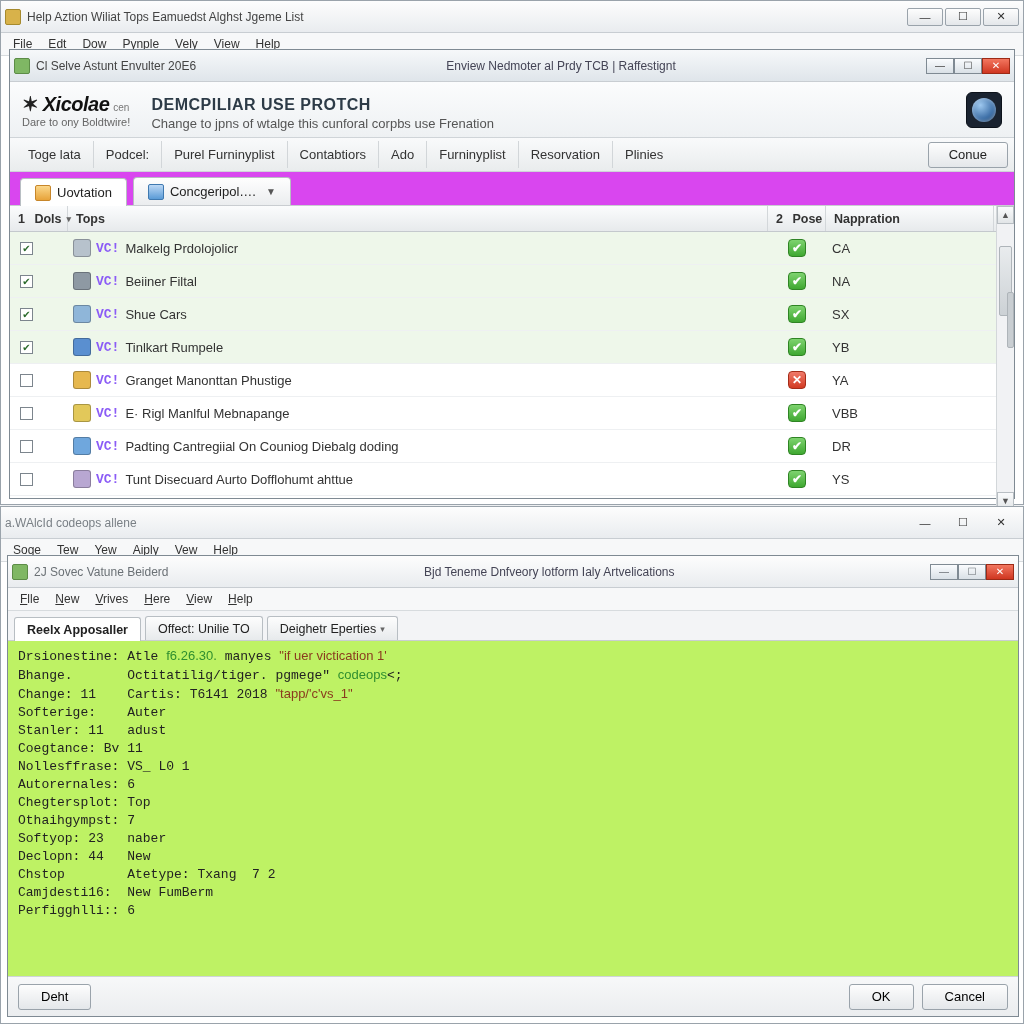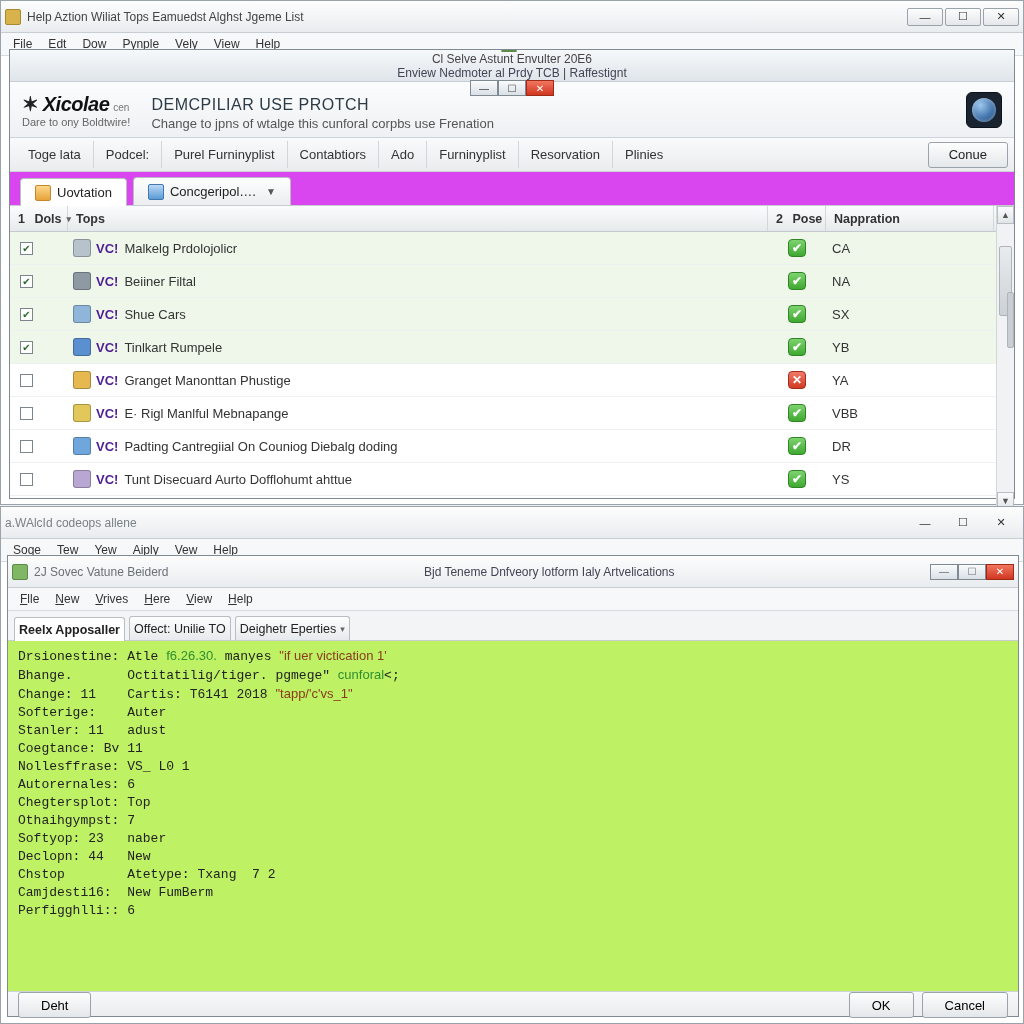--- a/index.html
+++ b/index.html
@@ -12,32 +12,32 @@
   .titlebar .spacer { flex:1; }
   .win-btns { display:flex; gap:2px; }
   .win-btn { width:36px; height:18px; border:1px solid #9aa3ab; background:linear-gradient(#fdfdfd,#e4e7ea); border-radius:2px; display:flex; align-items:center; justify-content:center; font-size:11px; color:#333; cursor:pointer; }
   .menubar { display:flex; gap:4px; padding:2px 6px; font-size:12px; color:#333; background:#f7f8f9; border-bottom:1px solid #d7dbde; }
   .menubar span { padding:2px 6px; cursor:default; }
   .menubar span u { text-decoration:underline; }
   
   #outer-top { position:absolute; left:0; top:0; width:1024px; height:505px; }
   
   #inner-top { position:absolute; left:8px; top:48px; width:1006px; height:450px; border:1px solid #7f8a93; background:#fff; }
-  #inner-top .titlebar { background:linear-gradient(#f6f8fa,#dfe5ea);flex-direction:column; }
+  #inner-top .titlebar { background:linear-gradient(#f6f8fa,#dfe5ea); }
   .inner-btns { display:flex; gap:0; }
   .inner-btn { width:28px; height:16px; border:1px solid #7f8a93; background:linear-gradient(#fafcfe,#d9e0e6); font-size:10px; display:flex; align-items:center; justify-content:center; }
   .inner-btn.close { background:linear-gradient(#f2765f,#cf3620); color:#fff; border-color:#9c2a16; }
   
   .banner { display:flex; align-items:center; height:56px; padding:6px 12px; background:linear-gradient(#fbfcfd,#eef1f3); border-bottom:1px solid #cfd4d8; }
   .logo-box { display:flex; align-items:baseline; gap:4px; margin-right:22px; }
   .logo-main { font-size:20px; font-weight:800; font-style:italic; letter-spacing:-0.5px; color:#111; }
   .logo-sub { font-size:10px; color:#777; }
   .tagline { font-size:11px; color:#666; }
   .banner-center { flex:1; }
-  .banner-title { font-size:16px; font-weight:400; letter-spacing:0.5px; color:#2d3b47;margin-top:8px; }
+  .banner-title { font-size:16px; font-weight:700; letter-spacing:0.5px; color:#2d3b47;margin-top:8px; }
   .banner-desc { font-size:13px; color:#555; margin-top:2px; }
   .globe { width:36px; height:36px; border-radius:6px; background:#1a2330; border:1px solid #0c121a; display:flex; align-items:center; justify-content:center; }
   .globe-inner { width:24px;height:24px;border-radius:50%;background:radial-gradient(circle at 35% 30%, #9ec8ef 0%, #3c6ea6 60%, #1d3a5a 100%); box-shadow:inset 0 0 4px rgba(255,255,255,.5); }
   
   .navrow { display:flex; align-items:center; height:34px; background:linear-gradient(#f9fafb,#e9eced); border-bottom:1px solid #cfd4d8; padding:0 6px; }
   .navtab { padding:6px 12px; font-size:13px; color:#333; border-right:1px solid #d2d6d9; cursor:default; }
   .navtab:last-of-type { border-right:none; }
   .nav-spacer { flex:1; }
   .btn { height:26px; padding:0 20px; background:linear-gradient(#fdfdfd,#e4e7ea); border:1px solid #9aa3ab; border-radius:3px; font-size:13px; color:#222; cursor:pointer; }
   
@@ -60,47 +60,47 @@
   .sort-caret { font-size:9px; color:#666; margin-left:2px; }
   
   .gridbody { overflow:hidden; }
   .row { display:flex; align-items:center; height:33px; border-bottom:1px solid #eef0f2; }
   .row.sel { background:#eef7ea; }
   .c-dols { width:58px; display:flex; align-items:center; justify-content:flex-start; padding-left:10px; }
   .chk { width:13px; height:13px; border:1px solid #7c858d; background:#fff; display:flex; align-items:center; justify-content:center; font-size:10px; color:#2b6b2b; }
   .c-ico { width:28px; display:flex; align-items:center; justify-content:center; }
   .row-ico { width:18px; height:18px; border-radius:3px; }
   .c-text { flex:1; display:flex; align-items:center; gap:6px; }
-  .vc { font-weight:600; color:#4c1d95; }
+  .vc { font-weight:600; color:#8b5cf6;font-family:Liberation Mono, monospace; }
   .desc { color:#333; }
   .c-pose { width:58px; display:flex; align-items:center; justify-content:center; }
   .status { width:18px;height:18px;border-radius:4px; display:flex;align-items:center;justify-content:center;font-size:12px;color:#fff; font-weight:700; }
   .status.ok { background:linear-gradient(#7ed36f,#3fa831); border:1px solid #2f8424; }
   .status.bad{ background:linear-gradient(#f07a6a,#d23a22); border:1px solid #a42c18; }
   .c-napp { width:168px; padding-left:6px; color:#333; }
   .c-sb { width:20px; }
   
   .vscroll { position:absolute; right:0; top:0; bottom:0; width:18px; background:#f1f2f4; border-left:1px solid #d3d7da; }
   .vs-btn { height:18px; background:linear-gradient(#fafbfc,#e2e5e7); border:1px solid #b8bec3; margin:0; display:flex; align-items:center; justify-content:center; font-size:9px; color:#555; }
   .vs-thumb { position:absolute; left:2px; right:2px; top:40px; height:70px; background:linear-gradient(#e9ecee,#ccd1d5); border:1px solid #aeb4b9; border-radius:2px; }
   .sidegrip { position:absolute; right:0; top:86px; width:7px; height:56px; background:#c9ced2; border:1px solid #aeb4b9; border-radius:2px; }
 
   
   #outer-bot { position:absolute; left:0; top:506px; width:1024px; height:518px; }
   #outer-bot .titlebar { color:#6a7075; }
   #inner-bot { position:absolute; left:6px; top:48px; width:1012px; height:462px; border:1px solid #7f8a93; background:#bef264; display:flex; flex-direction:column; }
   #inner-bot .menubar { border-bottom:1px solid #d7dbde; }
   .bot-tabs { display:flex; align-items:flex-end; height:30px; padding:4px 6px 0 6px; background:#f3f4f6; border-bottom:1px solid #c9cdd1; gap:4px; }
-  .bot-tab { height:24px; padding:0 4px; display:flex; align-items:center; background:linear-gradient(#fdfdfd,#e7eaec); border:1px solid #b8bec3; border-bottom:none; border-radius:3px 3px 0 0; font-size:12.5px; }
+  .bot-tab { height:24px; padding:0 12px; display:flex; align-items:center; background:linear-gradient(#fdfdfd,#e7eaec); border:1px solid #b8bec3; border-bottom:none; border-radius:3px 3px 0 0; font-size:12.5px; }
   .bot-tab.active { background:#fff; font-weight:600; position:relative; top:1px; }
   .bot-tab .caret { margin-left:4px; font-size:9px; color:#666; }
   .console { flex:1; padding:6px 10px; font-family:"Consolas","Courier New",monospace; font-size:13px; color:#222; white-space:pre; overflow:hidden; line-height:18px; }
   .console .kw { color:#2f8f2f; }
   .console .str{ color:#8a3b1e; }
-  .footer { height:25px; border-top:1px solid #cfd4d8; background:linear-gradient(#f7f8f9,#ebedef); display:flex; align-items:flex-start; padding:0 10px; gap:8px; }
+  .footer { height:40px; border-top:1px solid #cfd4d8; background:linear-gradient(#f7f8f9,#ebedef); display:flex; align-items:center; padding:0 10px; gap:8px; }
   .footer .spacer { flex:1; }
   .btn2 { height:26px; padding:0 22px; background:linear-gradient(#fdfdfd,#e4e7ea); border:1px solid #9aa3ab; border-radius:3px; font-size:13px; cursor:pointer; }
 </style>
 </head>
 <body>
 
 <div id="outer-top" class="win">
   <div class="titlebar">
     <div class="app-icon"></div>
     <div class="t-title">Help Aztion Wiliat Tops Eamuedst Alghst Jgeme List</div>
@@ -386,21 +386,21 @@
         </div>
         <div class="bot-tab">
           <span>Offect: Unilie TO</span>
         </div>
         <div class="bot-tab">
           <span>Deighetr Eperties</span>
           <span class="caret">▾</span>
         </div>
       </div>
     <div class="console" id="console">Drsionestine: Atle <span class="kw">f6.26.30.</span> manyes <span class="str">"if uer victication 1'</span>
-Bhange.       Octitatilig/tiger. pgmege" <span class="kw">cunforal</span>&lt;;
+Bhange.       Octitatilig/tiger. pgmege" <span class="kw">codeops</span>&lt;;
 Change: 11    Cartis: T6141 2018 <span class="str">"tapp/'c'vs_1"</span>
 Softerige:    Auter
 Stanler: 11   adust
 Coegtance: Bv 11
 Nollesffrase: VS_ L0 1
 Autorernales: 6
 Chegtersplot: Top
 Othaihgympst: 7
 Softyop: 23   naber
 Declopn: 44   New

